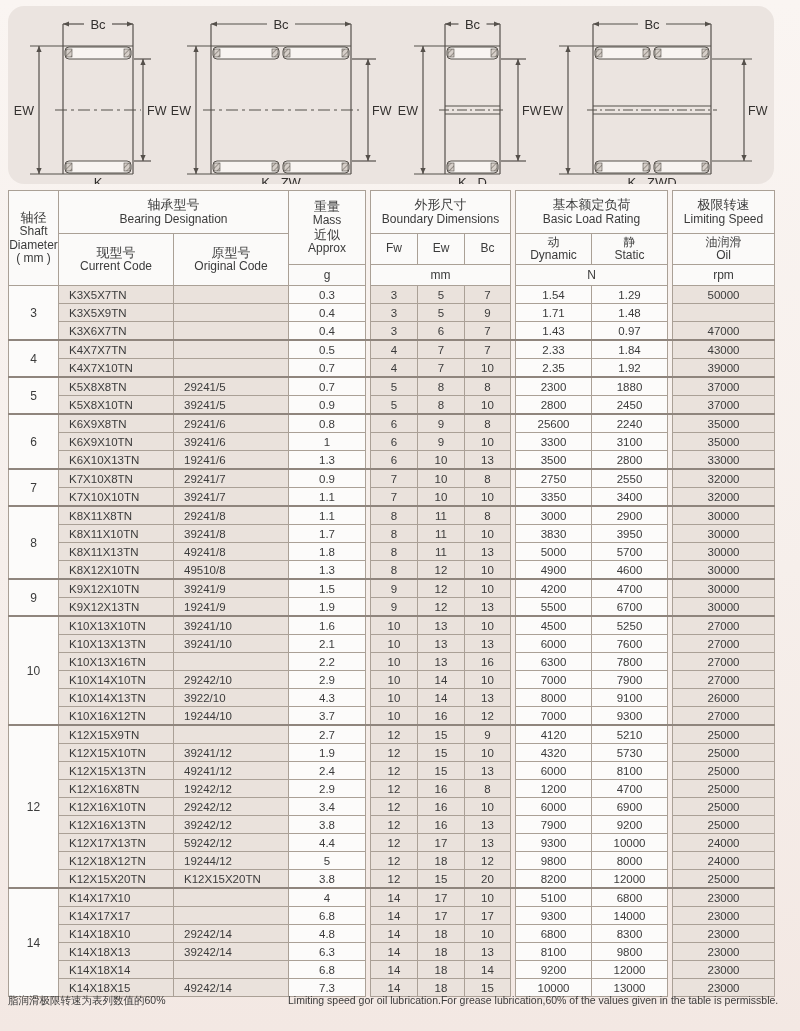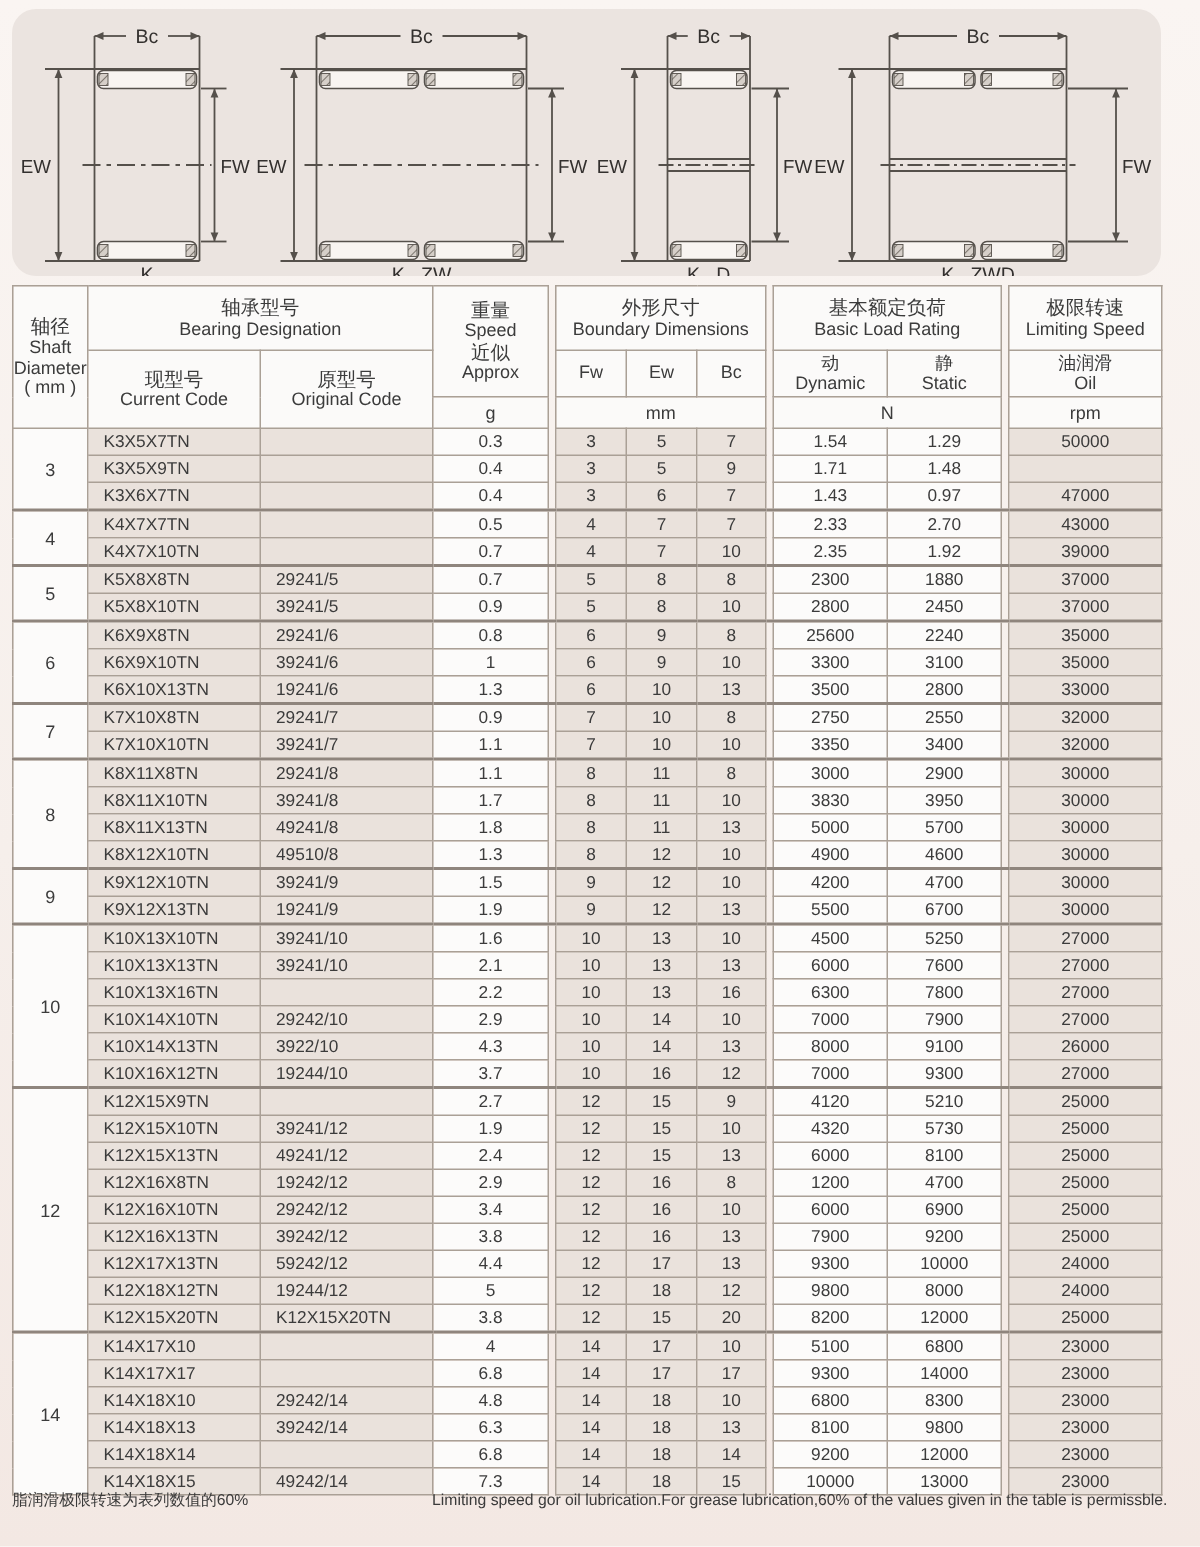--- a/index.html
+++ b/index.html
@@ -208,21 +208,21 @@
         <div class="en">Shaft</div>
         <div class="en">Diameter</div>
         <div class="en">( mm )</div>
       </td>
       <td class="hdr" colspan="2">
         <div class="cn">轴承型号</div>
         <div class="en">Bearing Designation</div>
       </td>
       <td class="hdr" rowspan="2">
         <div class="cn">重量</div>
-        <div class="en">Speed</div>
+        <div class="en">Mass</div>
         <div class="cn">近似</div>
         <div class="en">Approx</div>
       </td>
       <td class="gap" rowspan="3"></td>
       <td class="hdr" colspan="3">
         <div class="cn">外形尺寸</div>
         <div class="en">Boundary Dimensions</div>
       </td>
       <td class="gap" rowspan="3"></td>
       <td class="hdr" colspan="2">
@@ -321,21 +321,21 @@
         <td class="shaft-cell" rowspan="2">4</td>
         <td class="col-current">K4X7X7TN</td>
         <td class="col-original"></td>
         <td class="col-mass">0.5</td>
         <td class="gap"></td>
         <td class="col-fw">4</td>
         <td class="col-ew">7</td>
         <td class="col-bc">7</td>
         <td class="gap"></td>
         <td class="col-dyn">2.33</td>
-        <td class="col-stat">2.70</td>
+        <td class="col-stat">1.84</td>
         <td class="gap"></td>
         <td class="col-oil">43000</td>
       </tr>
       <tr>
         <td class="col-current">K4X7X10TN</td>
         <td class="col-original"></td>
         <td class="col-mass">0.7</td>
         <td class="gap"></td>
         <td class="col-fw">4</td>
         <td class="col-ew">7</td>

